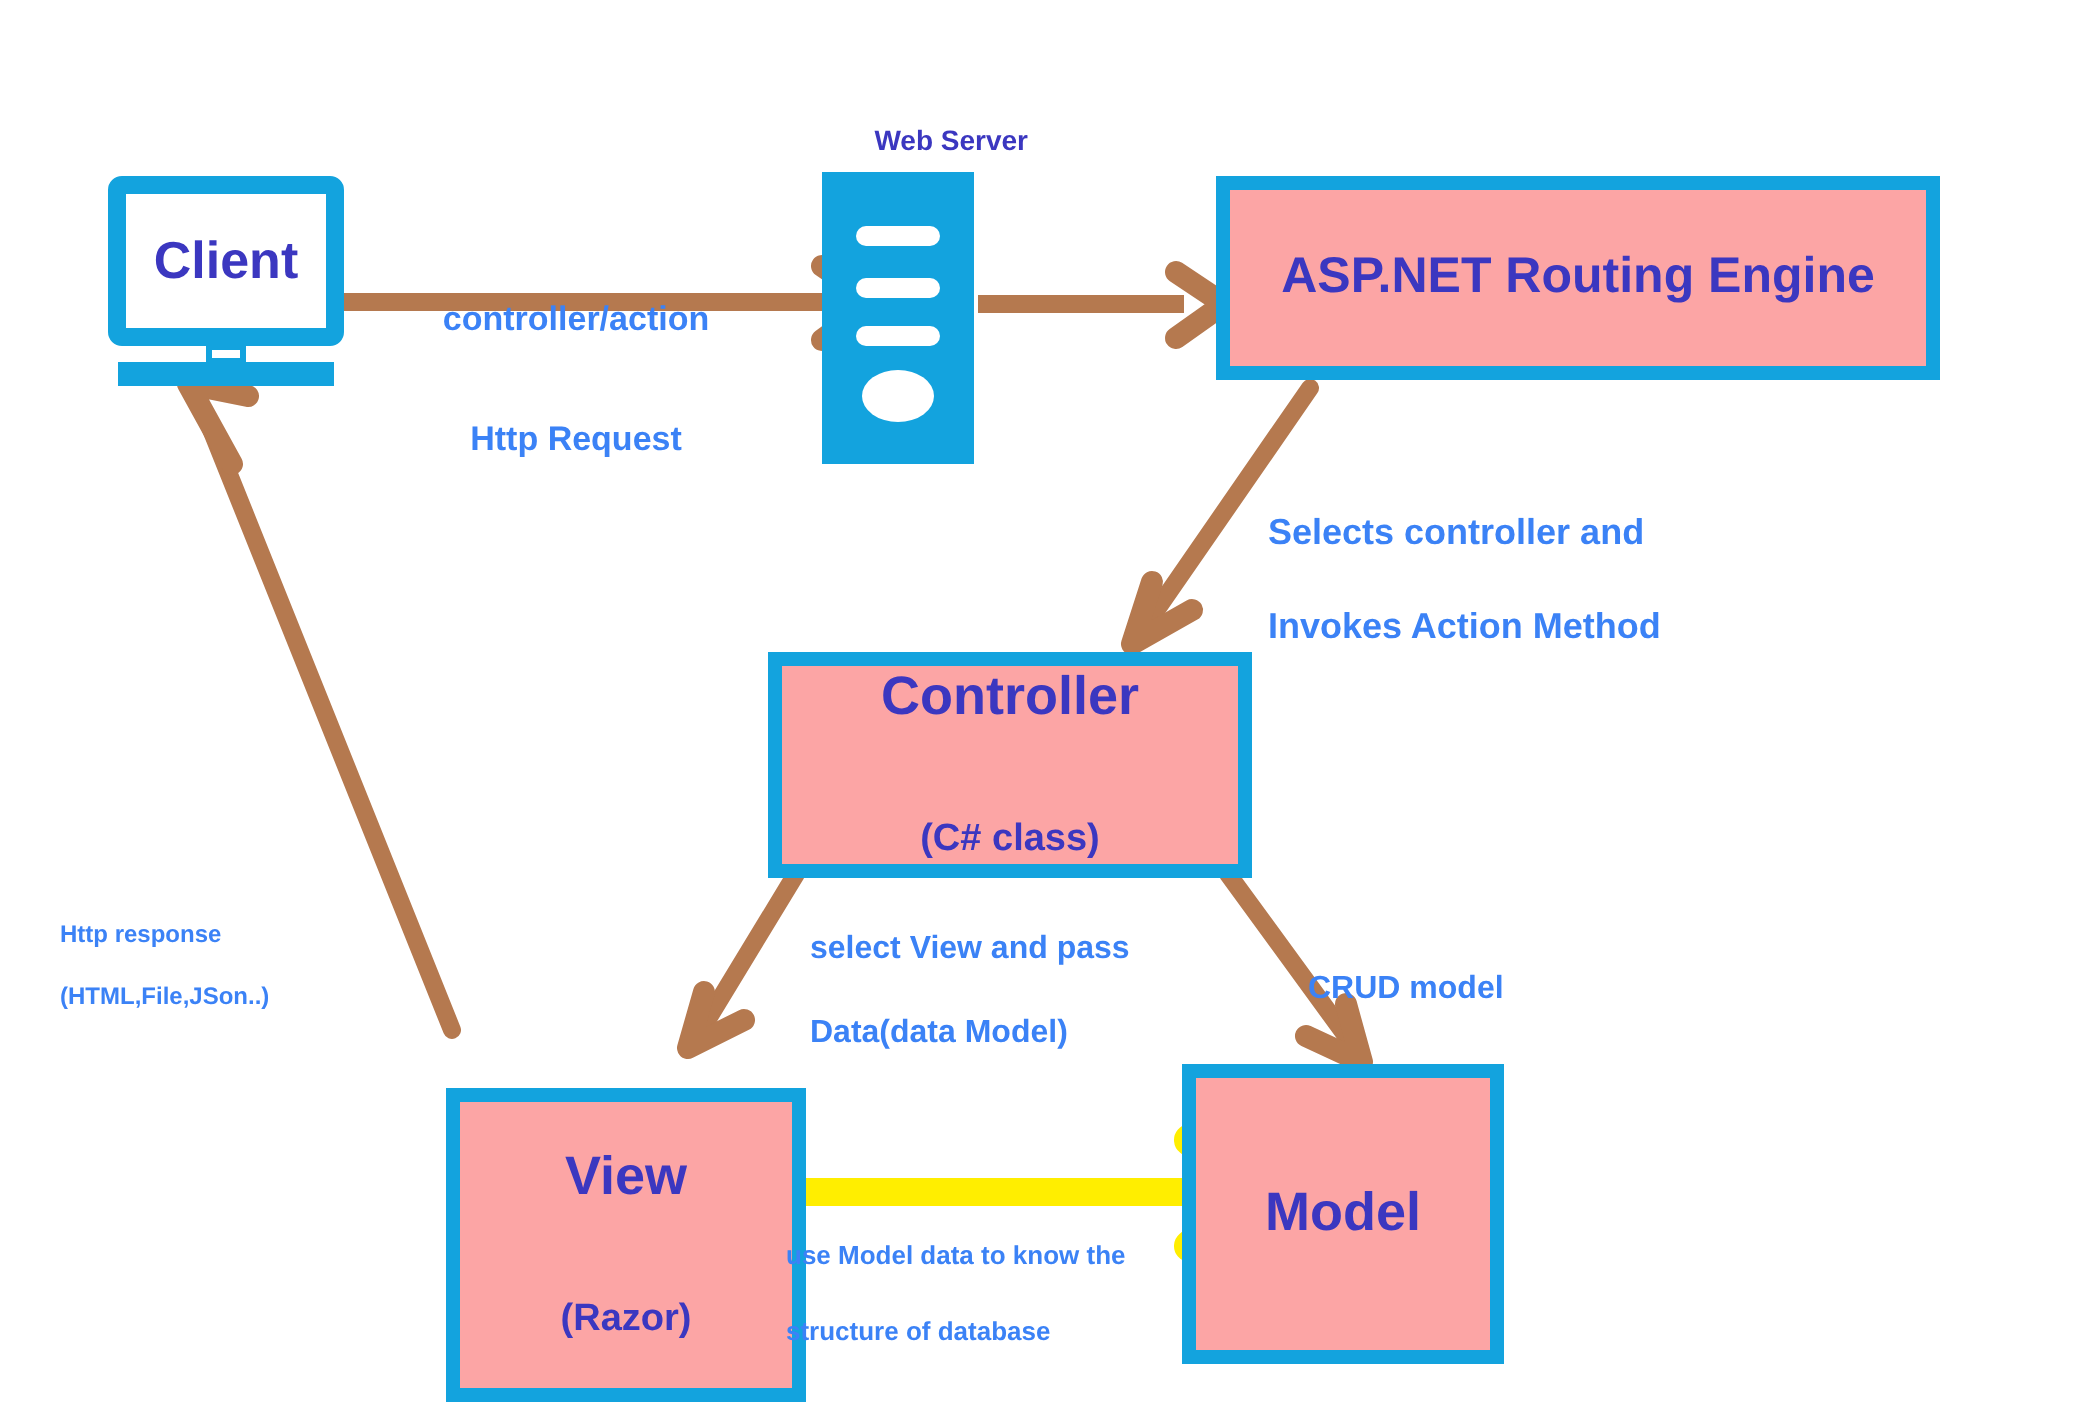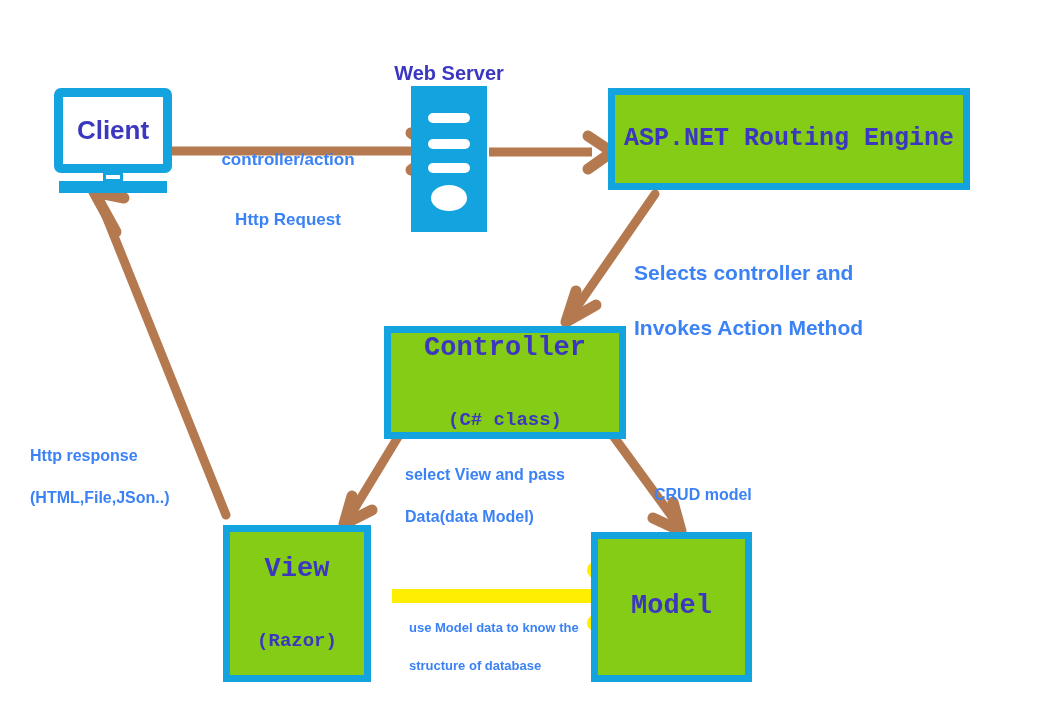--- a/index.html
+++ b/index.html
@@ -21,28 +21,27 @@
     width: 1041px;
     height: 707px;
     pointer-events: none;
   }
 
   
   .node-box {
     position: absolute;
     box-sizing: border-box;
     border: 7px solid #13a3de;
-    background: #84cc16;
+    background: #fca5a5;
     display: flex;
     flex-direction: column;
     align-items: center;
     justify-content: center;
     text-align: center;
     line-height: 1.1;
-    font-family: Liberation Mono, monospace;
   }
   .node-title {
     color: #3b37c0;
     font-weight: bold;
   }
   .node-sub {
     color: #3b37c0;
     font-weight: bold;
     margin-top: 45px;
   }
@@ -55,22 +54,22 @@
   #box-routing .node-title { font-size: 25px; }
 
   #box-controller {
     left: 384px; top: 326px;
     width: 242px; height: 113px;
   }
   #box-controller .node-title { font-size: 27px; margin-bottom: 2px; }
   #box-controller .node-sub { font-size: 19px; }
 
   #box-view {
-    left: 223px; top: 525px;
-    width: 148px; height: 157px;
+    left: 223px; top: 544px;
+    width: 180px; height: 157px;
   }
   #box-view .node-title { font-size: 27px; margin-bottom: 1px; }
   #box-view .node-sub { font-size: 19px; }
 
   #box-model {
     left: 591px; top: 532px;
     width: 161px; height: 150px;
   }
   #box-model .node-title { font-size: 27px; }
 
@@ -117,23 +116,23 @@
     left: 52px; top: 87px;
     width: 14px; height: 4px;
     background: #ffffff;
   }
 
   
   #server-label {
     position: absolute;
     left: 384px; top: 62px;
     width: 130px;
-    text-align: center;
-    color: #3b37c0;
-    font-size: 20px;
+    text-align: right;
+    color: #3b37c0;
+    font-size: 14px;
     font-weight: bold;
   }
   #server-icon {
     position: absolute;
     left: 411px; top: 86px;
     width: 76px; height: 146px;
     background: #13a3de;
   }
   .server-bar {
     position: absolute;
@@ -162,39 +161,38 @@
     white-space: pre-line;
   }
   #label-request {
     left: 198px; top: 127px;
     width: 180px;
     text-align: center;
     font-size: 17px;
   }
   #label-selects {
     left: 634px; top: 231px;
-    font-size: 21px;
+    font-size: 18px;
   }
   #label-httpresp {
-    left: 30px; top: 424px;
-    font-size: 16px;
+    left: 30px; top: 444px;
+    font-size: 12px;
   }
   #label-selectview {
     left: 405px; top: 443px;
     font-size: 16px;
   }
   #label-crud {
     left: 654px; top: 463px;
     font-size: 16px;
   }
   #label-usemodel {
     left: 393px; top: 600px;
     font-size: 13px;
     line-height: 1.45;
-    margin-left: 16px;
   }
 </style>
 </head>
 <body>
 
 <div id="canvas">
 
   <svg id="arrow-layer" viewBox="0 0 1041 707" xmlns="http://www.w3.org/2000/svg">
 
     <g>

